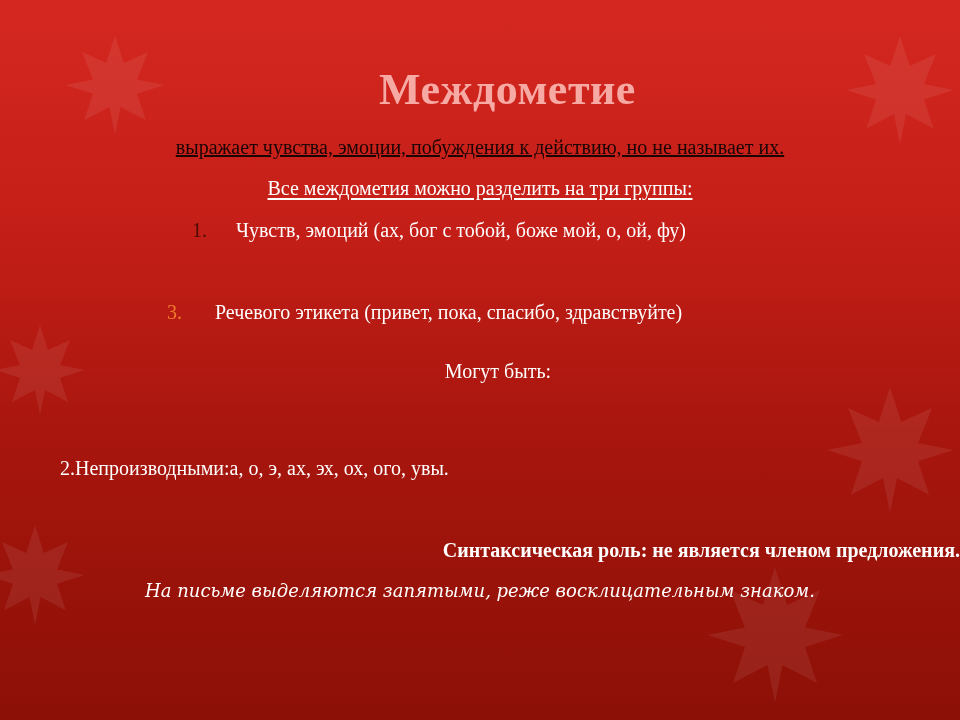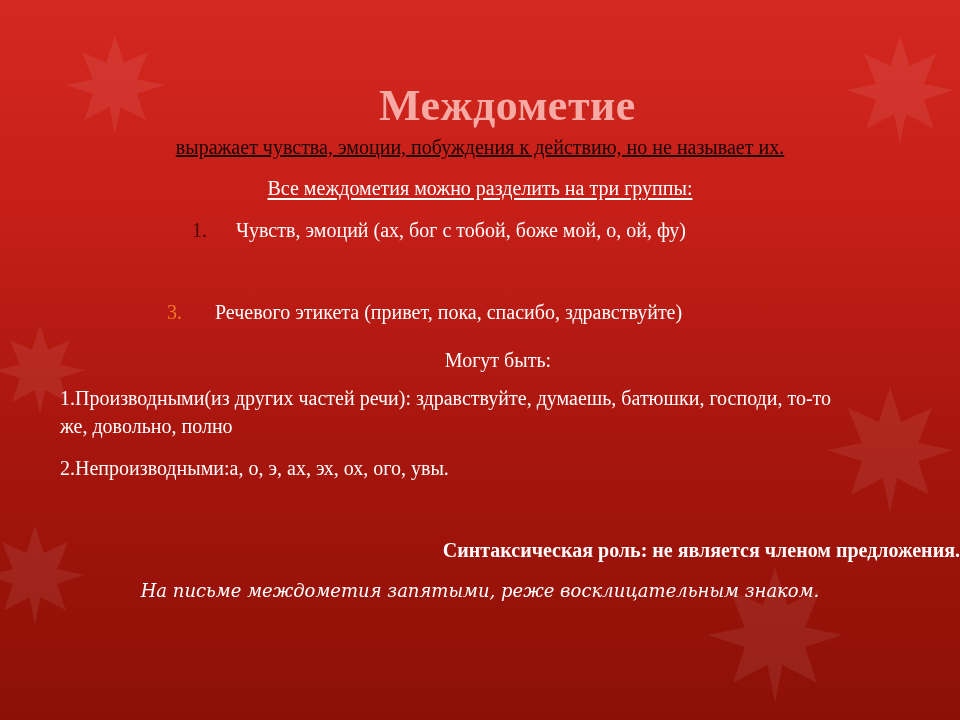--- a/index.html
+++ b/index.html
@@ -12,35 +12,34 @@
       background: linear-gradient(to bottom, #d42820 0%, #c51f18 30%, #a8160e 60%, #8c1006 100%);
     }
     .leaf {
       position: absolute; opacity: 0.07; pointer-events: none;
     }
     .title {
       position: absolute; left: 0; right: 0; top: 64px;
       text-align: center; padding-left: 55px;
       font-size: 44px; font-weight: bold; color: #f7a9a3;
       letter-spacing: 0.5px;
-      margin-top: 16px;
     }
     .line { position: absolute; color: #ffffff; font-size: 20px; white-space: nowrap; }
     .center { left: 0; right: 0; text-align: center; }
     .definition { top: 136px; color: #1a0504; font-size: 20px; text-decoration: underline; }
     .groups-heading { top: 177px; text-decoration: underline; text-underline-offset: 3px; }
     .list-item { font-size: 20px; }
     .num { display: inline-block; width: 44px; text-align: left; }
     .item1 { top: 219px; left: 192px; }
     .item1 .num { color: #4a0a06; }
     .item2 { top: 260px; left: 186px; }
     .item2 .num { color: #f27a2a; width: 48px; }
     .item3 { top: 301px; left: 167px; }
     .item3 .num { color: #f27a2a; width: 48px; }
-    .may-be { top: 349px; padding-left: 36px; }
+    .may-be { top: 360px; padding-left: 36px; }
     .derived { top: 384px; left: 60px; line-height: 28px; white-space: normal; width: 800px; }
     .nonderived { top: 457px; left: 60px; }
     .syntax { top: 539px; font-weight: bold; text-align: right; }
     .writing { top: 580px; font-style: italic; font-family: "DejaVu Serif", serif; font-size: 18px; }
   </style>
 </head>
 <body>
 
 <div class="slide">
 
@@ -71,20 +70,19 @@
 
   <div class="line list-item item1">
     <span class="num">1.</span><span>Чувств, эмоций (ах, бог с тобой, боже мой, о, ой, фу)</span>
   </div>
   <div class="line list-item item3">
     <span class="num">3.</span><span>Речевого этикета (привет, пока, спасибо, здравствуйте)</span>
   </div>
 
   <div class="line center may-be">Могут быть:</div>
 
-  <div class="line derived">1.Производными(из других частей речи): здравствуйте, думаешь, батюшки, господи, то-то же, довольно, полно</div>
 
   <div class="line nonderived">2.Непроизводными:а, о, э, ах, эх, ох, ого, увы.</div>
 
   <div class="line center syntax">Синтаксическая роль: не является членом предложения.</div>
 
-  <div class="line center writing">На письме междометия запятыми, реже восклицательным знаком.</div>
+  <div class="line center writing">На письме выделяются запятыми, реже восклицательным знаком.</div>
 </div>
 
 </body></html>

